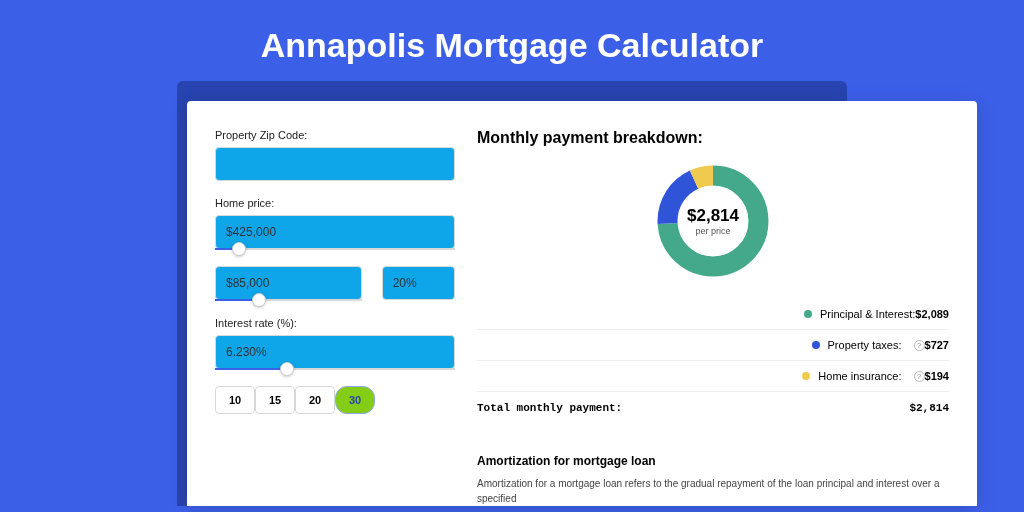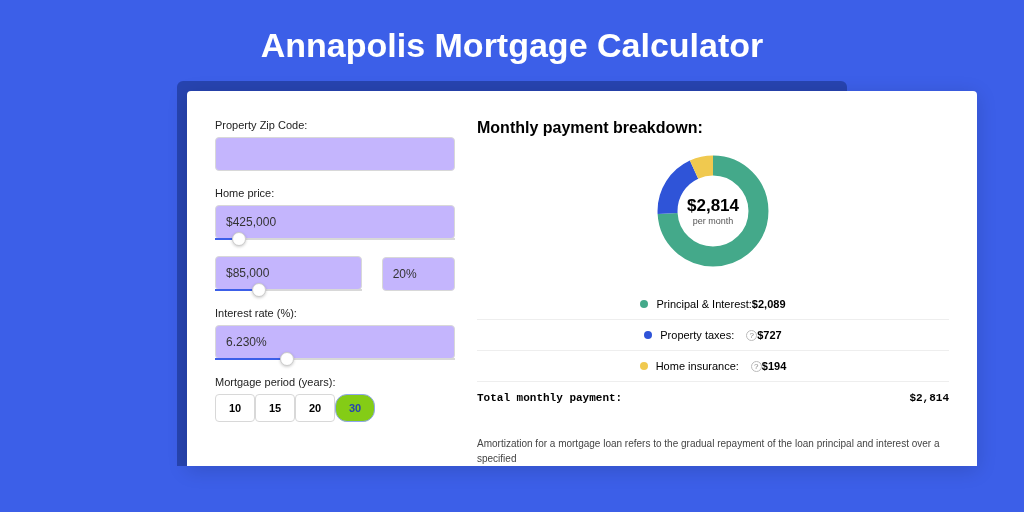--- a/index.html
+++ b/index.html
@@ -24,57 +24,57 @@
     border-radius: 4px 4px 0 0;
     padding: 28px 28px 0 28px;
     display: flex;
     gap: 22px;
     box-shadow: 0 4px 20px rgba(0,0,0,0.15);
   }
   .card-shadow-wrap {
     background: #2744b0;
     width: 670px;
     margin: 0 auto;
-    padding: 10px 10px 0 10px;
+    padding: 20px 10px 0 10px;
     border-radius: 6px 6px 0 0;
   }
   .left-col { width: 240px; flex-shrink: 0; }
   .right-col { flex: 1; }
   .field { margin-bottom: 16px; }
   .field-label {
     font-size: 11px;
     color: #222;
     margin-bottom: 6px;
     display: block;
   }
   .input {
     width: 100%;
     border: 1px solid #d8d8d8;
     border-radius: 4px;
     padding: 9px 10px;
     font-size: 12px;
     color: #333;
-    background: #c4b5fd;
+    background: #0ea5e9;
   }
   .slider-track {
     height: 2px;
     background: #d8d8d8;
     position: relative;
     margin-top: -1px;
   }
   .slider-fill {
     position: absolute; left:0; top:0; height:2px; background:#3c5fe8;
   }
   .slider-thumb {
     position: absolute; top: 50%; transform: translate(-50%,-50%);
     width: 14px; height: 14px; border-radius: 50%;
     background: #fff; border: 1px solid #ccc;
     box-shadow: 0 1px 3px rgba(0,0,0,0.2);
   }
-  .row-two { display: flex; gap: 20px; align-items: flex-end; }
+  .row-two { display: flex; gap: 20px; }
   .row-two .input-wrap:first-child { flex: 2; }
   .row-two .input-wrap:last-child { flex: 1; }
   .input-wrap { position: relative; }
   .period-btns { display: flex; gap: 0; }
   .period-btn {
     border: 1px solid #d8d8d8;
     background: #fff;
     font-size: 11px;
     font-weight: 600;
     padding: 7px 0;
@@ -95,21 +95,21 @@
   .right-title { font-size: 16px; font-weight:700; margin-bottom: 8px;}
   .donut-wrap { display:flex; justify-content:center; padding: 6px 0 18px;}
   .donut { position:relative; width:120px; height:120px;}
   .donut svg { transform: rotate(-90deg); }
   .donut-center {
     position:absolute; inset:0; display:flex; flex-direction:column; align-items:center; justify-content:center;
   }
   .donut-amount { font-size: 17px; font-weight:700; }
   .donut-sub { font-size: 9px; color:#555; }
   .legend-row {
-    display:flex; align-items:center; justify-content:center;
+    display:flex; align-items:center; justify-content:flex-end;
     padding: 9px 0; border-bottom: 1px solid #eee; font-size: 11px;
   }
   .legend-row:last-of-type { border-bottom: 1px solid #e0e0e0; }
   .legend-left { display:flex; align-items:center; gap:8px;}
   .legend-dot { width:8px; height:8px; border-radius:50%; }
   .legend-amount { font-weight:700; }
   .total-row { display:flex; justify-content:space-between; padding: 10px 0 14px; font-size:11px; font-weight:700;font-family:Liberation Mono, monospace;}
   .help { display:inline-flex; width:11px; height:11px; border:1px solid #bbb; border-radius:50%; align-items:center; justify-content:center; font-size:8px; color:#888; margin-left:4px;}
   .amort-title { font-size:12px; font-weight:700; margin: 8px 0 8px; }
   .amort-body { font-size: 10px; color:#444; line-height:1.5; }
@@ -161,21 +161,20 @@
       <div class="input-wrap">
         <input class="input" value="6.230%" style="">
         <div class="slider-track">
           <div class="slider-fill" style="width:30%"></div>
           <div class="slider-thumb" style="left:30%"></div>
         </div>
       </div>
     </div>
 
     <div class="field">
-      <label class="field-label">Mortgage period (years):</label>
       <div class="period-btns">
         <div class="period-btn">10</div>
         <div class="period-btn">15</div>
         <div class="period-btn">20</div>
         <div class="period-btn active">30</div>
       </div>
     </div>
 
 
   </div>
@@ -185,21 +184,21 @@
 
     <div class="donut-wrap">
       <div class="donut">
         <svg width="120" height="120" viewBox="0 0 42 42">
           <circle cx="21" cy="21" r="15.9155" fill="none" stroke="#44a98a" stroke-width="7" stroke-dasharray="74 26" stroke-dashoffset="0"></circle>
           <circle cx="21" cy="21" r="15.9155" fill="none" stroke="#2f54d8" stroke-width="7" stroke-dasharray="19 81" stroke-dashoffset="-74"></circle>
           <circle cx="21" cy="21" r="15.9155" fill="none" stroke="#f0c94f" stroke-width="7" stroke-dasharray="7 93" stroke-dashoffset="-93"></circle>
         </svg>
         <div class="donut-center">
           <div class="donut-amount">$2,814</div>
-          <div class="donut-sub">per month</div>
+          <div class="donut-sub">per price</div>
         </div>
       </div>
     </div>
 
     <div class="legend-row">
       <div class="legend-left">
         <span class="legend-dot" style="background:#44a98a"></span>
         <span>Principal &amp; Interest:</span>
       </div>
       <span class="legend-amount">$2,089</span>
@@ -222,17 +221,18 @@
       </div>
       <span class="legend-amount">$194</span>
     </div>
 
     <div class="total-row">
       <span>Total monthly payment:</span>
       <span>$2,814</span>
     </div>
 
     <div class="section-divider"></div>
+    <div class="amort-title">Amortization for mortgage loan</div>
     <div class="amort-body">Amortization for a mortgage loan refers to the gradual repayment of the loan principal and interest over a specified</div>
   </div>
 
 </div>
 </div>
 
 </body></html>

